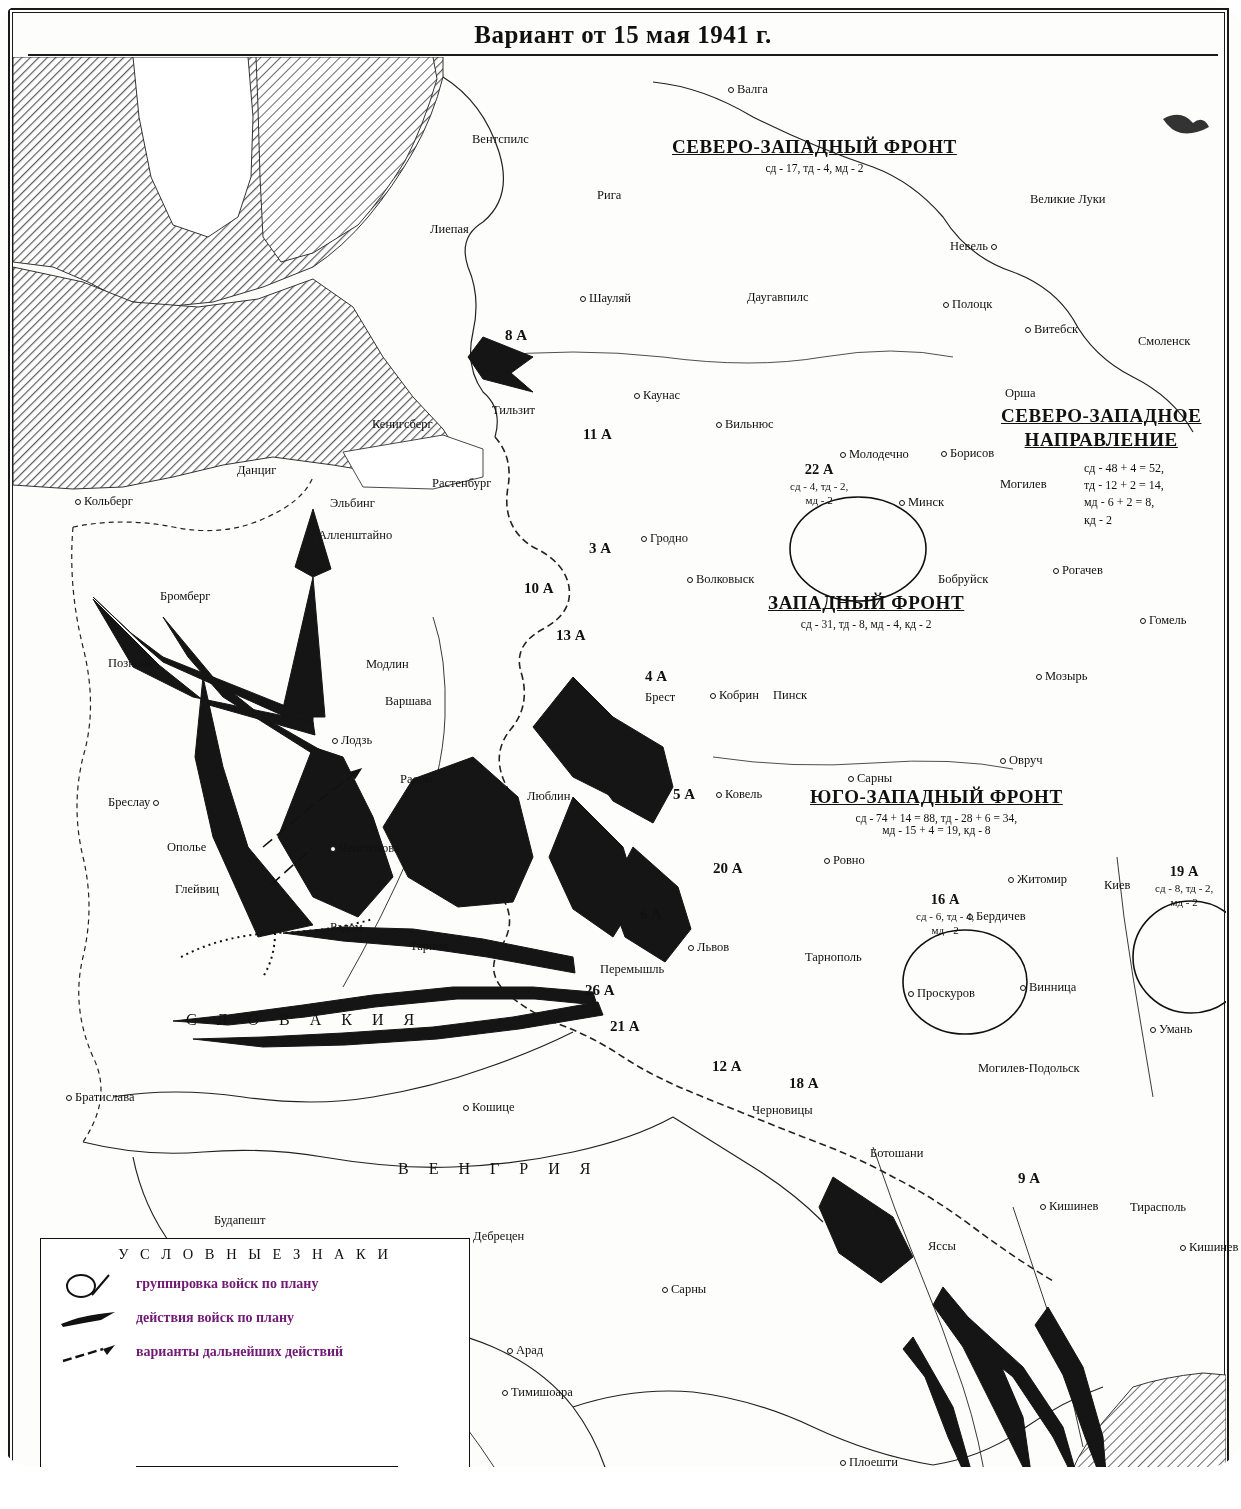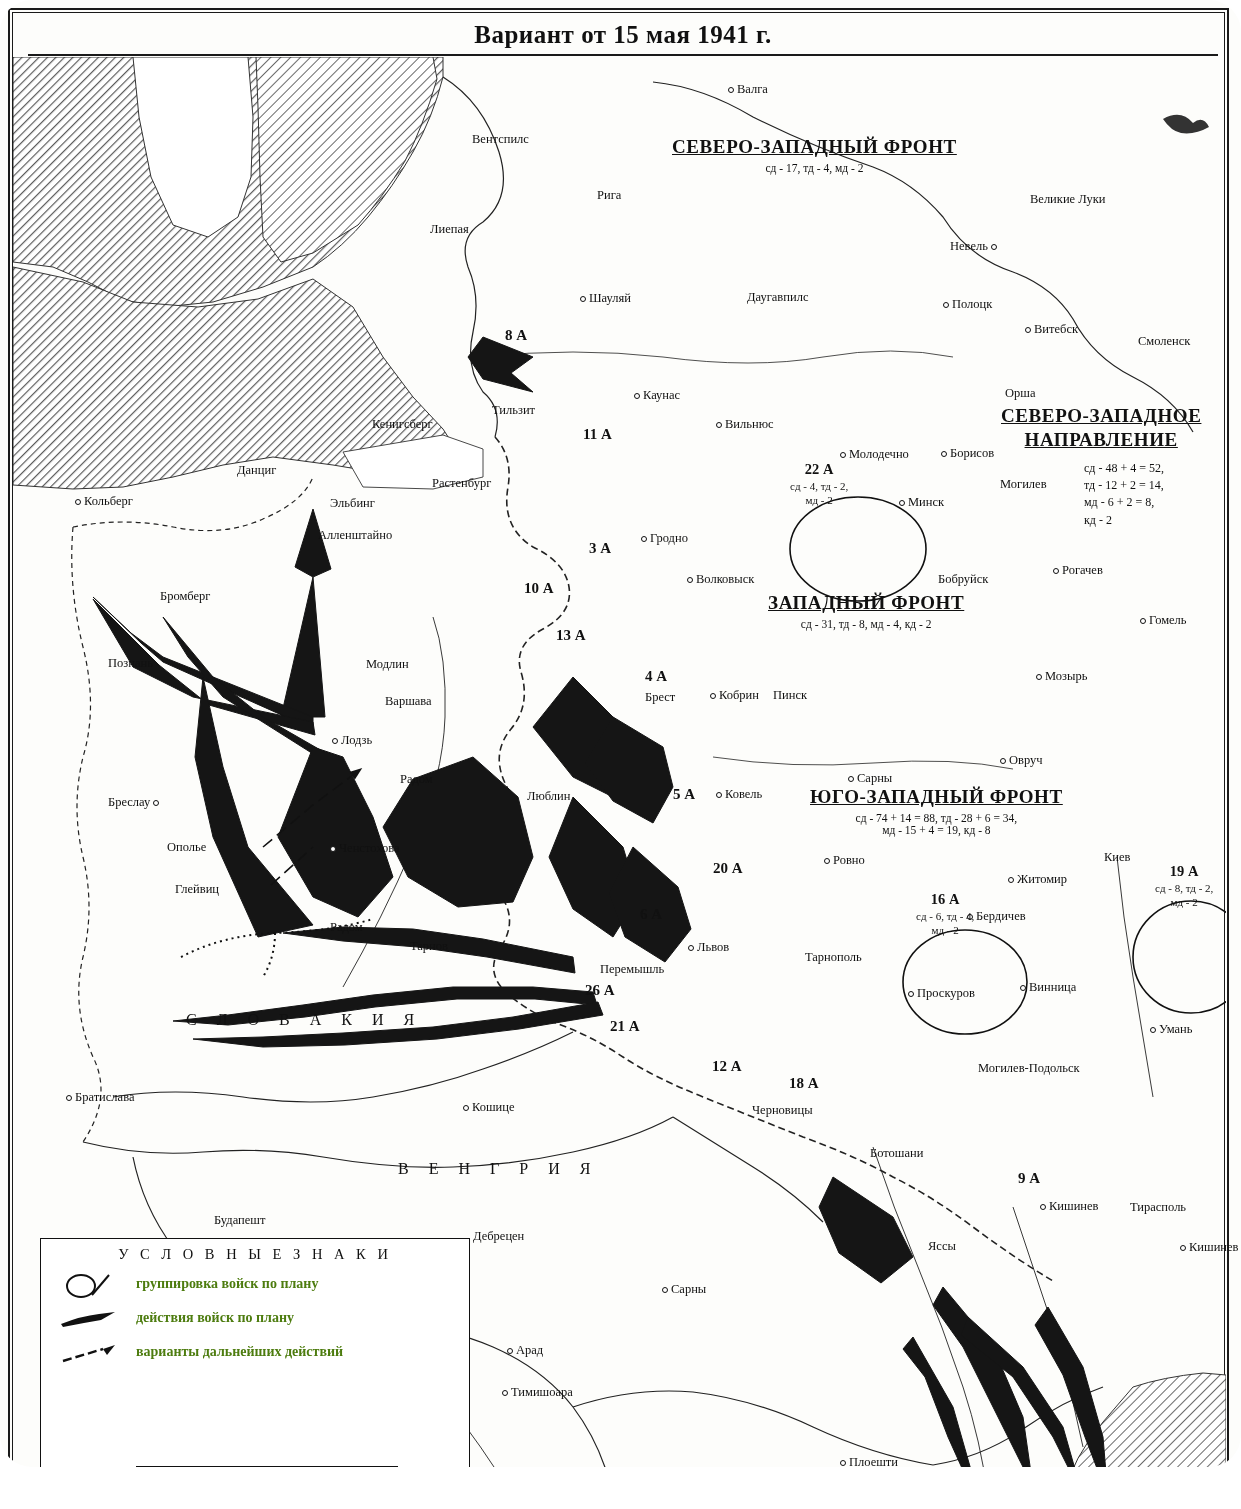--- a/index.html
+++ b/index.html
@@ -31,21 +31,21 @@
   .country{font-size:16px;letter-spacing:8px;}
   .grp{font-size:14.5px;font-weight:bold;text-align:center;line-height:1.3;}
   .grp .s{font-size:11px;font-weight:normal;}
 
   
   .legend{position:absolute;left:40px;top:1238px;width:430px;height:253px;border:1px solid #111;background:#fff;box-sizing:border-box;}
   .legend-title{text-align:center;font-size:14.5px;letter-spacing:4px;margin-top:7px;color:#111;}
   .legend-rows{margin-top:10px;}
   .lrow{display:flex;align-items:flex-start;height:34px;}
   .lsym{width:95px;flex:0 0 95px;display:flex;align-items:center;justify-content:center;height:26px;}
-  .ltext{font-size:14px;font-weight:bold;color:#4d7c0f;line-height:1.15;padding-top:3px;}
+  .ltext{font-size:14px;font-weight:bold;color:#701a75;line-height:1.15;padding-top:3px;}
   .ltext .second{display:block;font-weight:bold;}
   .scale{position:absolute;left:95px;bottom:4px;}
   .scale .bar{display:flex;height:7px;border:1px solid #111;width:260px;}
   .scale .bar i{flex:1;border-right:1px solid #111;}
   .scale .bar i:nth-child(odd){background:#111;}
   .scale .bar i:last-child{border-right:none;}
   .scale .nums{display:flex;width:274px;margin-left:-7px;font-size:8.5px;margin-top:1px;}
   .scale .nums span{width:54.8px;text-align:center;}
 </style>
 </head>
@@ -217,21 +217,21 @@
       <div class="lbl city" style="left:332px;top:733px"><span class="dot"></span><span>Лодзь</span></div>
       <div class="lbl city" style="left:1000px;top:753px"><span class="dot"></span><span>Овруч</span></div>
       <div class="lbl city" style="left:400px;top:772px"><span>Радом</span></div>
       <div class="lbl city" style="left:848px;top:771px"><span class="dot"></span><span>Сарны</span></div>
       <div class="lbl city" style="left:108px;top:795px"><span>Бреслау</span><span class="dot dotr"></span></div>
       <div class="lbl city" style="left:527px;top:789px"><span>Люблин</span></div>
       <div class="lbl city" style="left:716px;top:787px"><span class="dot"></span><span>Ковель</span></div>
       <div class="lbl city" style="left:167px;top:840px"><span>Ополье</span></div>
       <div class="lbl city" style="left:330px;top:841px"><span class="dot"></span><span>Ченстохова</span></div>
       <div class="lbl city" style="left:824px;top:853px"><span class="dot"></span><span>Ровно</span></div>
-      <div class="lbl city" style="left:1104px;top:850px"><span>Киев</span></div>
+      <div class="lbl city" style="left:1104px;top:878px"><span>Киев</span></div>
       <div class="lbl city" style="left:175px;top:882px"><span>Глейвиц</span></div>
       <div class="lbl city" style="left:1008px;top:872px"><span class="dot"></span><span>Житомир</span></div>
       <div class="lbl city" style="left:967px;top:909px"><span class="dot"></span><span>Бердичев</span></div>
       <div class="lbl city" style="left:330px;top:920px"><span>Радом</span></div>
       <div class="lbl city" style="left:410px;top:939px"><span>Тарнов</span></div>
       <div class="lbl city" style="left:688px;top:940px"><span class="dot"></span><span>Львов</span></div>
       <div class="lbl city" style="left:600px;top:962px"><span>Перемышль</span></div>
       <div class="lbl city" style="left:805px;top:950px"><span>Тарнополь</span></div>
       <div class="lbl city" style="left:1020px;top:980px"><span class="dot"></span><span>Винница</span></div>
       <div class="lbl city" style="left:908px;top:986px"><span class="dot"></span><span>Проскуров</span></div>

